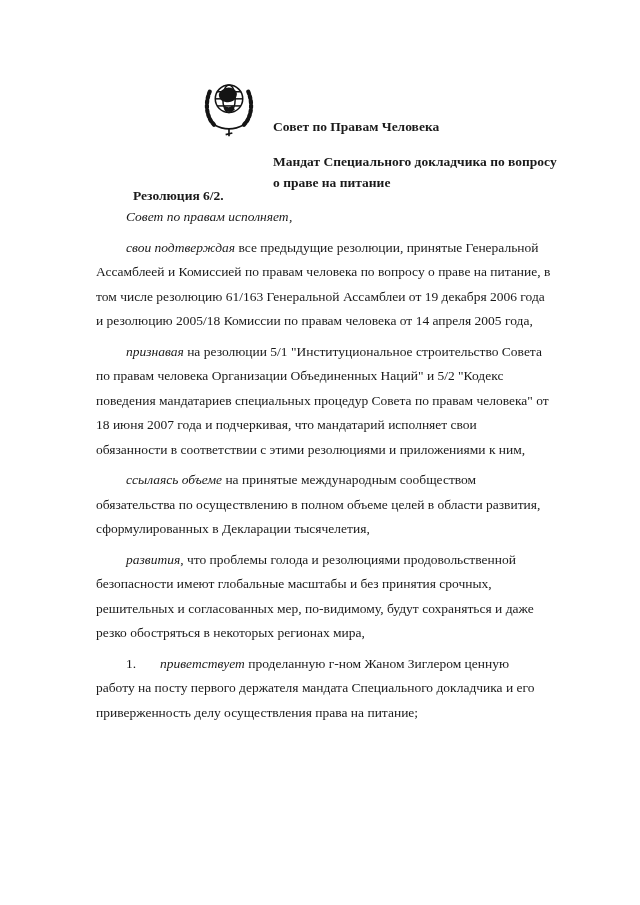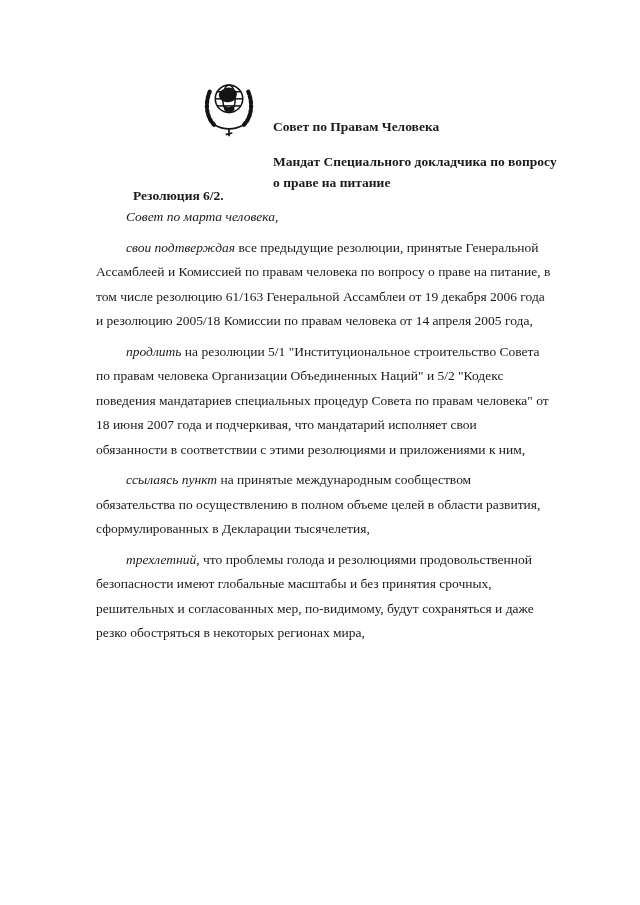--- a/index.html
+++ b/index.html
@@ -106,20 +106,21 @@
         <line x1="26" y1="70" x2="34" y2="68"></line>
       </g>
     </svg>
   </div>
 
   <div class="org-line">Совет по Правам Человека</div>
   <div class="res-number">Резолюция 6/2.</div>
   <div class="res-title">Мандат Специального докладчика по вопросу о праве на питание</div>
 
   <div class="doc-body">
-      <p class="para"><span class="lead">Совет по марта человека,</span></p>
+      <p class="para"><span class="lead">Совет по правам исполняет,</span></p>
       <p class="para"><span class="lead">свои подтверждая</span><span> все предыдущие резолюции, принятые Генеральной Ассамблеей и Комиссией по правам человека по вопросу о праве на питание, в том числе резолюцию 61/163 Генеральной Ассамблеи от 19 декабря 2006 года и резолюцию 2005/18 Комиссии по правам человека от 14 апреля 2005 года,</span></p>
-      <p class="para"><span class="lead">продлить</span><span> на резолюции 5/1 "Институциональное строительство Совета по правам человека Организации Объединенных Наций" и 5/2 "Кодекс поведения мандатариев специальных процедур Совета по правам человека" от 18 июня 2007 года и подчеркивая, что мандатарий исполняет свои обязанности в соответствии с этими резолюциями и приложениями к ним,</span></p>
-      <p class="para"><span class="lead">ссылаясь пункт</span><span> на принятые международным сообществом обязательства по осуществлению в полном объеме целей в области развития, сформулированных в Декларации тысячелетия,</span></p>
-      <p class="para"><span class="lead">трехлетний</span><span>, что проблемы голода и резолюциями продовольственной безопасности имеют глобальные масштабы и без принятия срочных, решительных и согласованных мер, по-видимому, будут сохраняться и даже резко обостряться в некоторых регионах мира,</span></p>
+      <p class="para"><span class="lead">признавая</span><span> на резолюции 5/1 "Институциональное строительство Совета по правам человека Организации Объединенных Наций" и 5/2 "Кодекс поведения мандатариев специальных процедур Совета по правам человека" от 18 июня 2007 года и подчеркивая, что мандатарий исполняет свои обязанности в соответствии с этими резолюциями и приложениями к ним,</span></p>
+      <p class="para"><span class="lead">ссылаясь объеме</span><span> на принятые международным сообществом обязательства по осуществлению в полном объеме целей в области развития, сформулированных в Декларации тысячелетия,</span></p>
+      <p class="para"><span class="lead">развития</span><span>, что проблемы голода и резолюциями продовольственной безопасности имеют глобальные масштабы и без принятия срочных, решительных и согласованных мер, по-видимому, будут сохраняться и даже резко обостряться в некоторых регионах мира,</span></p>
+      <p class="para"><span class="num">1.</span><span class="lead">приветствует</span><span> проделанную г-ном Жаном Зиглером ценную работу на посту первого держателя мандата Специального докладчика и его приверженность делу осуществления права на питание;</span></p>
     </div>
 
 </div>
 
 </body></html>

